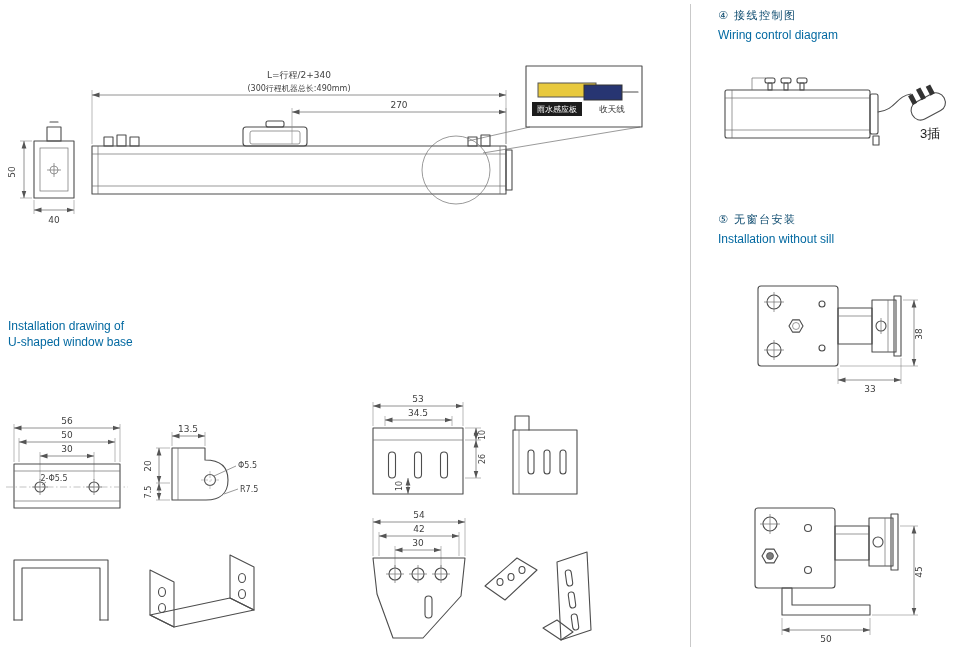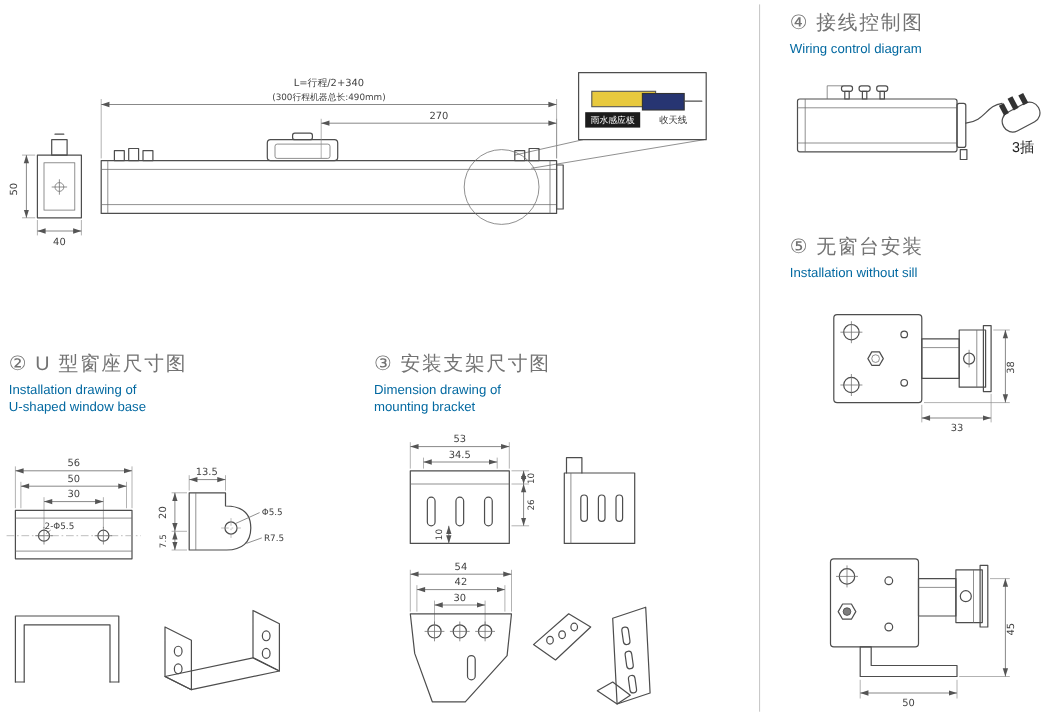--- a/index.html
+++ b/index.html
@@ -2,21 +2,21 @@
 <html><head>
 <meta charset="utf-8">
 <style>
   * { margin:0; padding:0; box-sizing:border-box; }
   html,body { background:#fff; }
   body { font-family:"Liberation Sans","DejaVu Sans",sans-serif; }
   .page { position:relative; width:959px; height:651px; background:#fff; overflow:hidden; }
   .abs { position:absolute; }
   .divider { position:absolute; left:690px; top:4px; width:1px; height:643px; background:#c9c9c9; }
   .sec-header { position:absolute; z-index:5; }
-  .sec-header .zh { font-size:18px; color:#737373; letter-spacing:1.5px; margin-bottom:4px; }
+  .sec-header .zh { font-size:11px; color:#0c4a6e; letter-spacing:1.5px; margin-bottom:4px; }
   .sec-header .en { font-size:12px; color:#0369a1; line-height:1.35; }
   svg { overflow:visible; }
   .part { fill:none; stroke:#4d4d4d; stroke-width:1.1; stroke-linejoin:round; stroke-linecap:round; }
   .thin { fill:none; stroke:#6f6f6f; stroke-width:0.7; }
   .dim  { fill:none; stroke:#777; stroke-width:0.8; }
   .ext  { fill:none; stroke:#8a8a8a; stroke-width:0.6; }
   .cl   { fill:none; stroke:#9a9a9a; stroke-width:0.6; stroke-dasharray:7 2.5 1.5 2.5; }
   .dimt { font-family:"DejaVu Sans",sans-serif; font-size:9px; fill:#3f3f3f; }
   .dimt.small { font-size:8px; }
   .zhsmall { font-family:"DejaVu Sans",sans-serif; font-size:8.5px; fill:#333; }
@@ -109,21 +109,20 @@
       <rect x="538" y="83" width="58" height="14" stroke="#555" fill="#e8c93e"></rect>
       <rect x="584" y="85" width="38" height="15" stroke="#333" fill="#273572"></rect>
       <line x1="622" y1="92" x2="638" y2="92" class="part"></line>
       <rect x="532" y="102" width="50" height="14" fill="#1c1c1c"></rect>
       <text x="557" y="112" fill="#ffffff" font-size="8" text-anchor="middle">雨水感应板</text>
       <text x="612" y="112" class="zhsmall" text-anchor="middle">收天线</text>
     </g>
   </svg>
 
   <div class="sec-header" style="left:8px;top:318px">
-    <div class="zh">② U 型窗座尺寸图</div>
     <div class="en">Installation drawing  of</div>
     <div class="en">U-shaped window base</div>
   </div>
 
   <svg class="abs" style="left:0;top:408px" width="335" height="243">
 
     <g>
       <line x1="14" y1="54" x2="14" y2="16" class="ext"></line>
       <line x1="120" y1="54" x2="120" y2="16" class="ext"></line>
       <line x1="14" y1="20" x2="120" y2="20" class="dim" marker-start="url(#aS)" marker-end="url(#aE)"></line>
@@ -188,25 +187,20 @@
       <path d="M150,162 L150,207 L174,219 L174,174 Z" class="part"></path>
       <ellipse cx="162" cy="184" rx="3.5" ry="4.5" class="part"></ellipse>
       <ellipse cx="162" cy="200" rx="3.5" ry="4.5" class="part"></ellipse>
       <path d="M150,207 L174,219 L254,202 L230,190 Z" class="part"></path>
       <path d="M230,147 L230,190 L254,202 L254,159 Z" class="part"></path>
       <ellipse cx="242" cy="170" rx="3.5" ry="4.5" class="part"></ellipse>
       <ellipse cx="242" cy="186" rx="3.5" ry="4.5" class="part"></ellipse>
     </g>
   </svg>
 
-  <div class="sec-header" style="left:340px;top:318px">
-    <div class="zh">③ 安装支架尺寸图</div>
-    <div class="en">Dimension drawing of</div>
-    <div class="en">mounting bracket</div>
-  </div>
 
   <svg class="abs" style="left:335px;top:390px" width="355" height="261">
 
     <g>
       <line x1="38" y1="36" x2="38" y2="12" class="ext"></line>
       <line x1="128" y1="36" x2="128" y2="12" class="ext"></line>
       <line x1="38" y1="16" x2="128" y2="16" class="dim" marker-start="url(#aS)" marker-end="url(#aE)"></line>
       <text x="83" y="12" class="dimt" text-anchor="middle">53</text>
       <line x1="50" y1="36" x2="50" y2="26" class="ext"></line>
       <line x1="117" y1="36" x2="117" y2="26" class="ext"></line>

